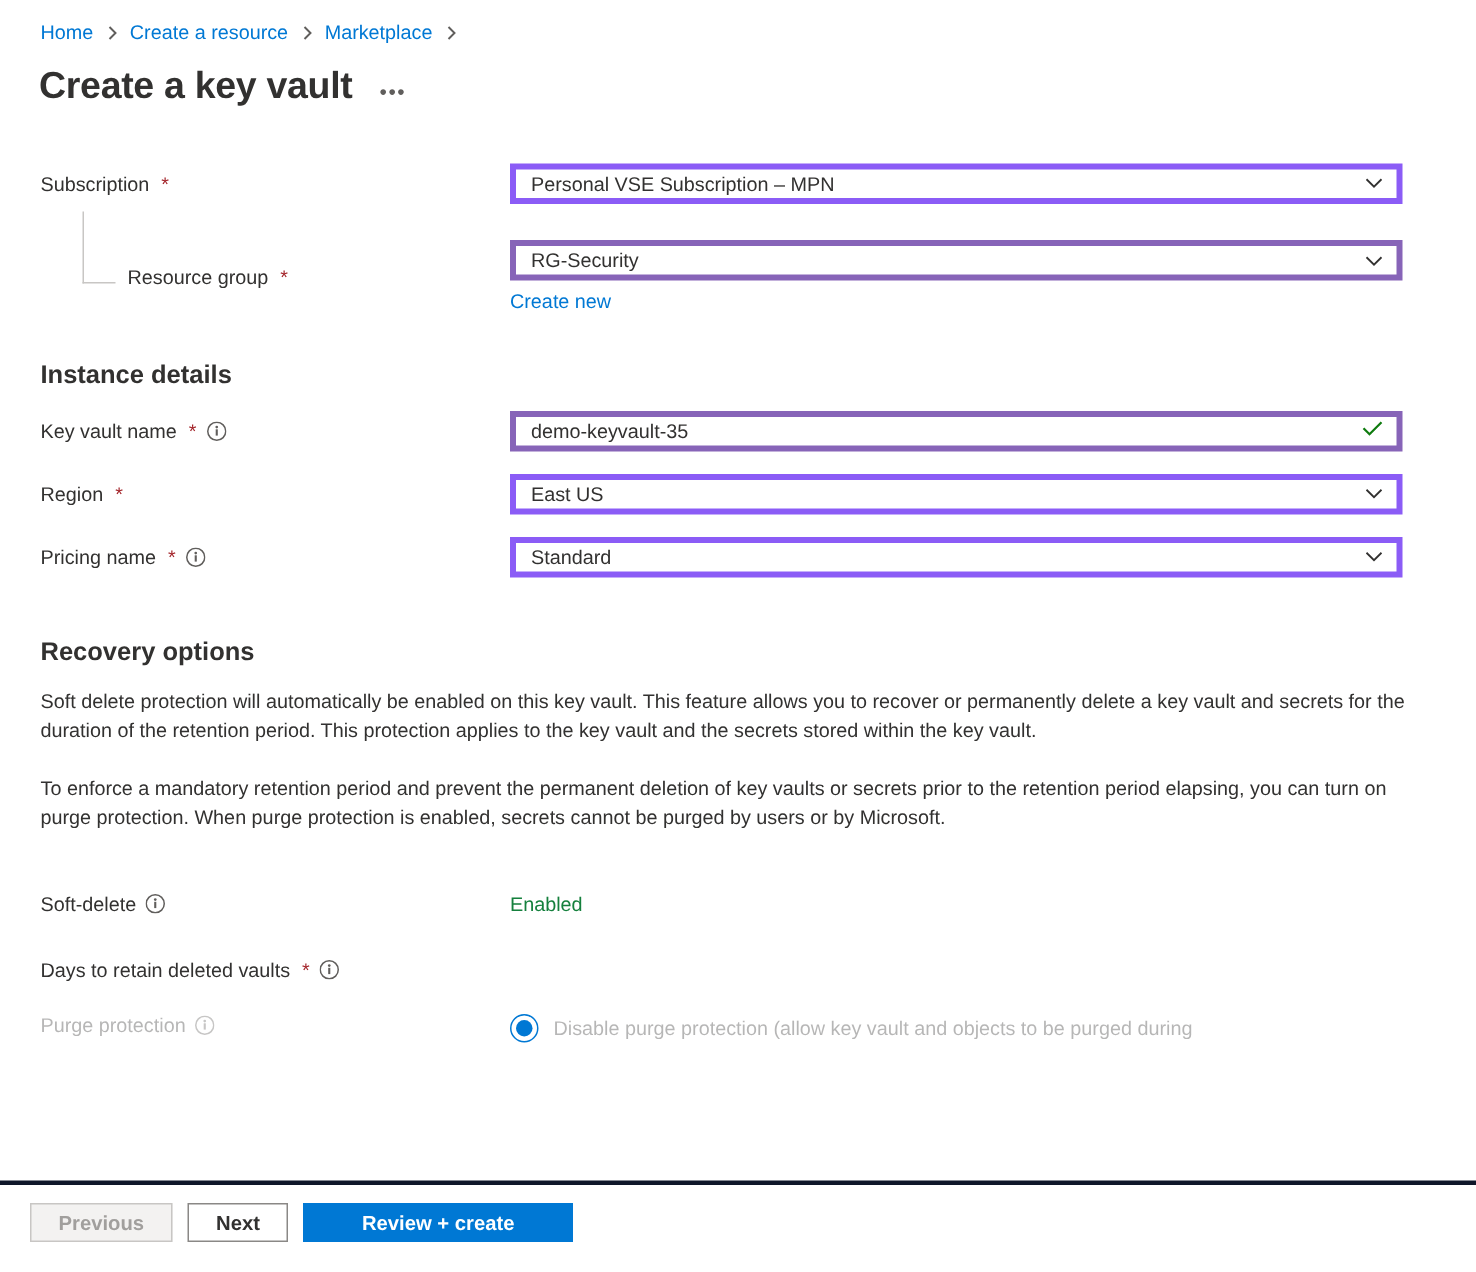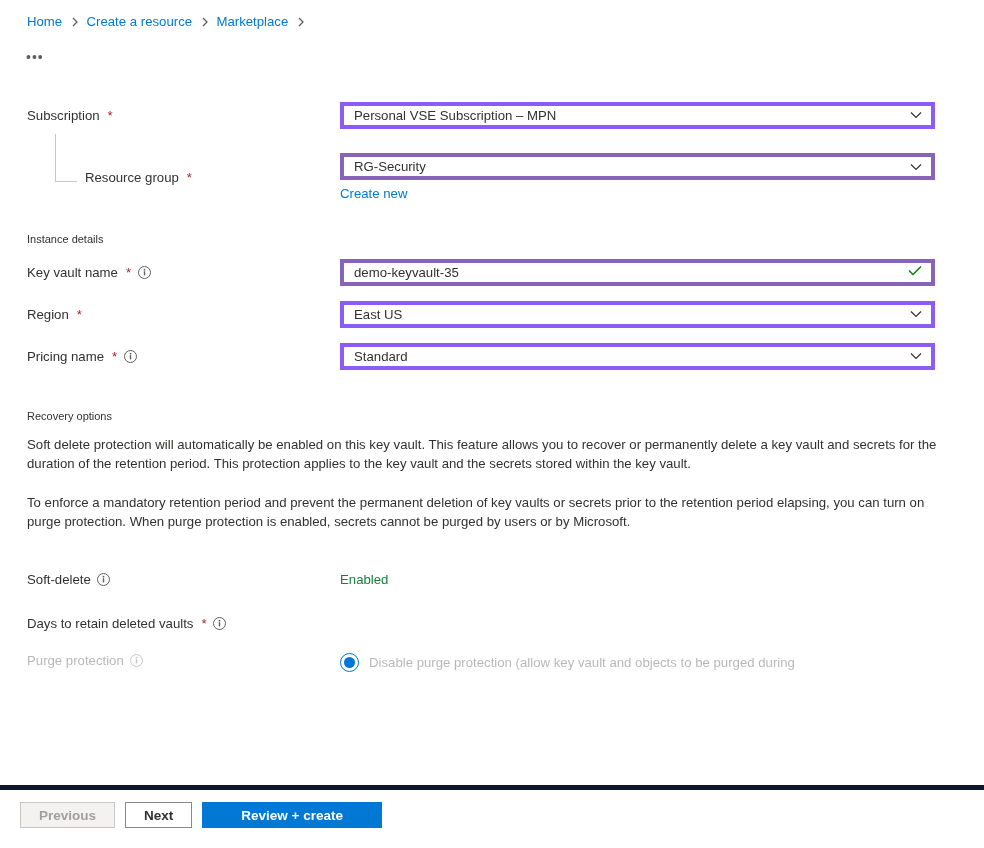--- a/index.html
+++ b/index.html
@@ -118,24 +118,25 @@
       transform: translateY(-50%);
       color: #107c10;
     }
     .link-under {
       display: inline-block;
       margin-top: 6px;
       font-size: 13.2px;
       color: #0078d4;
     }
     .section-title {
-      font-size: 11px;
+      font-size: 17px;
       color: #323130;
       margin-top: 32px;
       margin-bottom: 13px;
+      font-weight: bold;
     }
     .para {
       font-size: 13.2px;
       line-height: 19px;
       color: #323130;
       margin-bottom: 14px;
       max-width: 910px;
     }
     .static-val {
       font-size: 13.2px;
@@ -158,21 +159,21 @@
     .radio-out.sel { border-color: #0078d4; }
     .radio-in {
       width: 11px; height: 11px;
       border-radius: 50%;
       background: #0078d4;
     }
     .footer {
       position: absolute;
       left: 0; right: 0; bottom: 0;
       background: #fff;
-      border-top: 5px solid #0f172a;
+      border-top: 3px solid #0f172a;
       padding: 12px 20px 20px 20px;
       display: flex;
       gap: 10px;
     }
     .btn {
       height: 26px;
       padding: 0 18px;
       font-size: 13.5px;
       font-family: inherit;
       border: 1px solid #8a8886;
@@ -216,20 +217,21 @@
   <span class="sep"><svg width="7" height="10" viewBox="0 0 7 10">
         <path d="M1 1 L5 5 L1 9" stroke="#605e5c" stroke-width="1.3" fill="none"></path>
       </svg></span>
   <a href="#">Marketplace</a>
   <span class="sep"><svg width="7" height="10" viewBox="0 0 7 10">
         <path d="M1 1 L5 5 L1 9" stroke="#605e5c" stroke-width="1.3" fill="none"></path>
       </svg></span>
 </div>
 
 <div class="title-row">
+  <h1>Create a key vault</h1>
   <span class="title-dots">•••</span>
 </div>
 
 <div class="form-area">
 
   <div class="row">
     <div class="label-col">
       <span>Subscription</span>
         <span class="req">*</span>
     </div>

